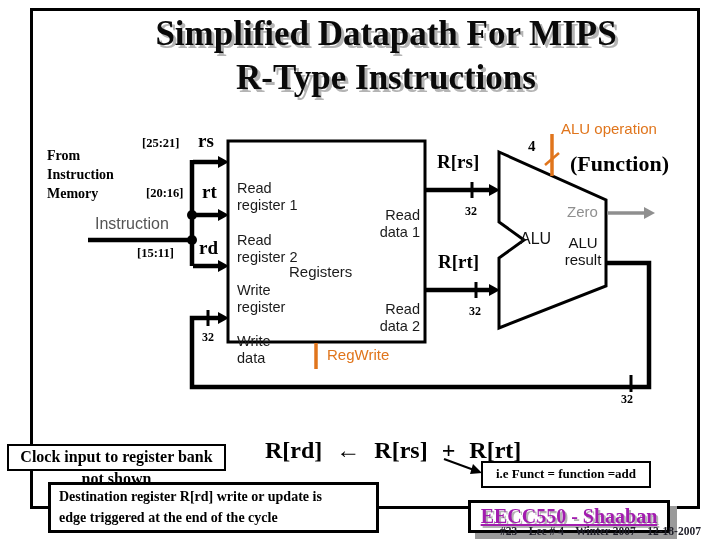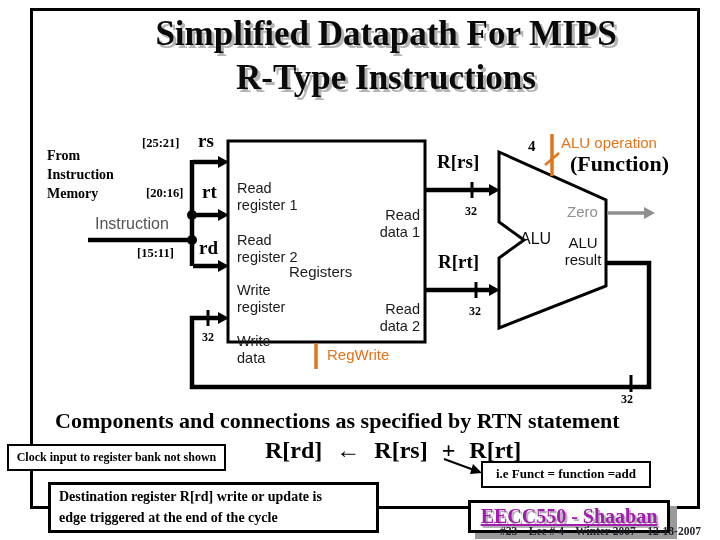--- a/index.html
+++ b/index.html
@@ -30,33 +30,33 @@
   #bits-rd{left:137px;top:246px;} #name-rd{left:199px;top:237px;}
   #rr1{left:237px;top:147px;} #rr2{left:237px;top:199px;}
   #regs{left:289px;top:230px;font-size:15px;}
   #wreg{left:237px;top:249px;} #wdat{left:237px;top:300px;}
   #rd1{left:344px;top:174px;width:76px;text-align:right;}
   #rd2{left:344px;top:268px;width:76px;text-align:right;}
   #vrs{left:437px;top:151px;} #vrt{left:438px;top:251px;}
   #w32-a{left:202px;top:330px;} #w32-b{left:465px;top:204px;}
   #w32-c{left:469px;top:304px;} #w32-d{left:621px;top:392px;}
   #w4{left:528px;top:138px;font-size:15px;}
-  #aluoplab{left:561px;top:134px;font-family:"Liberation Sans",sans-serif;font-size:15px;}
+  #aluoplab{left:561px;top:120px;font-family:"Liberation Sans",sans-serif;font-size:15px;}
   #funclab{left:570px;top:151px;font-weight:bold;font-size:22px;color:#000;}
   #zerolab{left:567px;top:203px;font-family:"Liberation Sans",sans-serif;font-size:15px;}
   #alulab{left:520px;top:230px;font-family:"Liberation Sans",sans-serif;font-size:16px;color:#111;}
   #alures{left:556px;top:234px;width:54px;text-align:center;font-family:"Liberation Sans",sans-serif;
           font-size:15px;line-height:17px;color:#111;}
   #regwritelab{left:327px;top:346px;font-family:"Liberation Sans",sans-serif;font-size:15px;}
   
   #rtn{left:55px;top:408px;font-weight:bold;font-size:22px;color:#000;}
   #equation{left:258px;top:437px;font-weight:bold;font-size:24px;color:#000;display:flex;}
   #equation span{margin:0 7px;}
   .notebox{border:2px solid #000;background:#fff;font-weight:bold;text-align:center;color:#000;}
-  #clockbox{left:7px;top:444px;width:215px;height:23px;font-size:12px;line-height:22px;}
+  #clockbox{left:7px;top:444px;width:215px;height:23px;font-size:16px;line-height:22px;}
   #functbox{left:481px;top:461px;width:166px;height:23px;font-size:13px;line-height:22px;}
   #destbox{left:48px;top:482px;width:317px;height:44px;border:3px solid #000;background:#fff;
            font-weight:bold;font-size:14px;line-height:21px;padding:1px 0 0 8px;color:#000;}
   #eeccbox{left:468px;top:492px;width:196px;height:27px;border:3px solid #000;background:#fff;
            box-shadow:7px 6px 0 #9a9a9a;font-weight:bold;font-size:20px;line-height:26px;
            text-align:center;text-decoration:underline;color:#a21caf;text-shadow:2px 2px 0 #b4b4b4;margin-top:8px;}
   #footer{left:500px;top:525px;font-weight:bold;font-size:11.5px;color:#1e1e28;white-space:pre;}
 </style>
 </head>
 <body>
@@ -149,21 +149,20 @@
   <div id="w4" class="abs w32">4</div>
 
   <div id="aluoplab" class="abs orange">ALU operation</div>
   <div id="funclab" class="abs">(Function)</div>
   <div id="zerolab" class="abs gray">Zero</div>
   <div id="alulab" class="abs">ALU</div>
   <div id="alures" class="abs pre">ALU
 result</div>
   <div id="regwritelab" class="abs orange">RegWrite</div>
 
-  <div id="rtn" class="abs">Components and connections as specified by RTN statement</div>
 
   <div id="equation" class="abs">
     <span>R[rd]</span>
     <span>←</span>
     <span>R[rs]</span>
     <span>+</span>
     <span>R[rt]</span>
   </div>
 
   <div id="clockbox" class="abs notebox">Clock input to register bank not shown</div>

